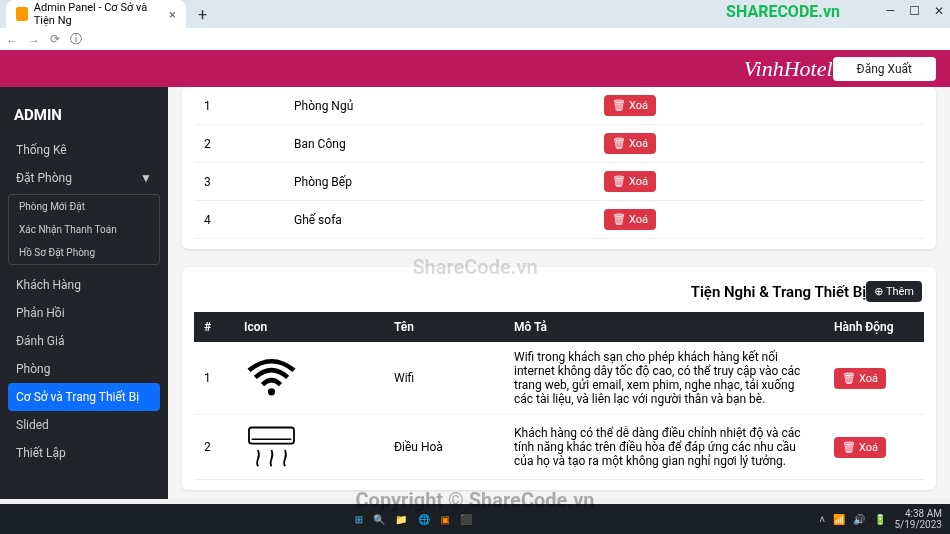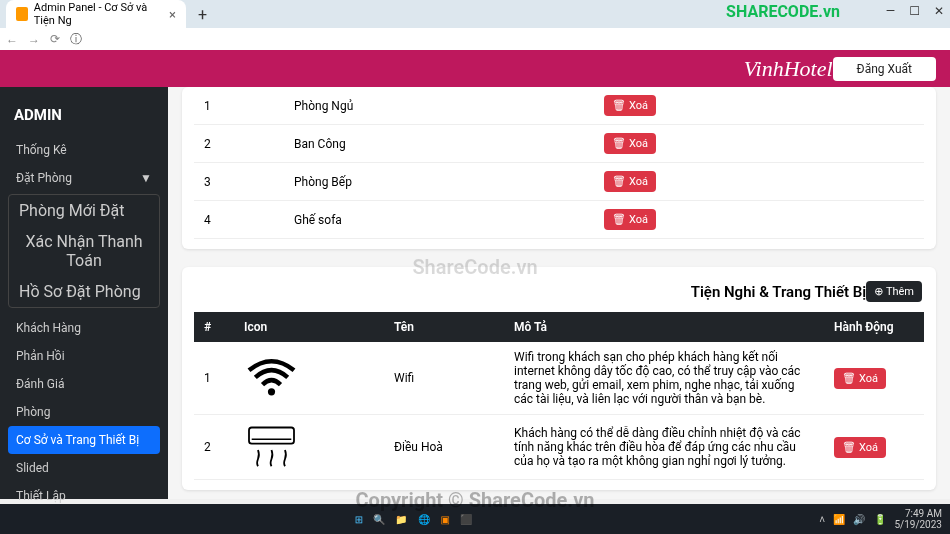--- a/index.html
+++ b/index.html
@@ -21,21 +21,21 @@
 .brand { font-family: Georgia, serif; font-style: italic; font-size: 22px; }
 .logout-btn { background: #fff; color: #222; border: none; padding: 5px 24px; border-radius: 4px; font-size: 12px; }
 
 
 .layout { display: flex; height: calc(534px - 50px - 42px - 30px); }
 .sidebar { width: 168px; background: #212529; color: #ccc; padding: 8px; font-size: 12px; }
 .sidebar h3 { color: #fff; font-size: 15px; margin-bottom: 10px; padding: 2px 6px; margin-top: 9px; }
 .sb-item { padding: 7px 8px; cursor: pointer; border-radius: 4px; display: flex; justify-content: space-between; align-items: center; }
 .sb-item.active { background: #0d6efd; color: #fff; }
 .sb-sub { border: 1px solid #444; border-radius: 4px; margin: 2px 0 6px 0; }
-.sb-sub .sb-item { padding: 6px 10px; font-size: 16px; text-align: center; }
+.sb-sub .sb-item { padding: 6px 10px; font-size: 10px; }
 
 .main { flex: 1; background: #f5f5f5; padding: 0 14px; overflow-y: auto; }
 .card { background: #fff; border-radius: 6px; box-shadow: 0 1px 3px rgba(0,0,0,0.1); margin-bottom: 18px; }
 .card-body { padding: 0 12px 10px 12px; }
 .card-head { display: flex; justify-content: flex-end; align-items: center; padding: 14px 14px 10px 14px; }
 .card-title { font-size: 15px; font-weight: 600; }
 .add-btn { background: #212529; color: #fff; border: none; padding: 4px 8px; border-radius: 4px; font-size: 11px; }
 
 table { width: 100%; border-collapse: collapse; font-size: 12px; }
 th { background: #212529; color: #fff; text-align: left; padding: 8px 10px; font-weight: 600; }
@@ -245,21 +245,21 @@
     <span>🌐</span>
     <span style="color:#ff8800">▣</span>
     <span style="color:#3cf">⬛</span>
   </div>
   <div class="tb-right">
     <span>˄</span>
     <span>📶</span>
     <span>🔊</span>
     <span>🔋</span>
     <div class="tb-time">
-      <div>7:49 AM</div>
+      <div>4:38 AM</div>
       <div>5/19/2023</div>
     </div>
   </div>
 </div>
 
 <div class="wm-logo">SHARECODE.vn</div>
 <div class="wm-center">ShareCode.vn</div>
 <div class="wm-bottom">Copyright © ShareCode.vn</div>
 
 </body></html>

